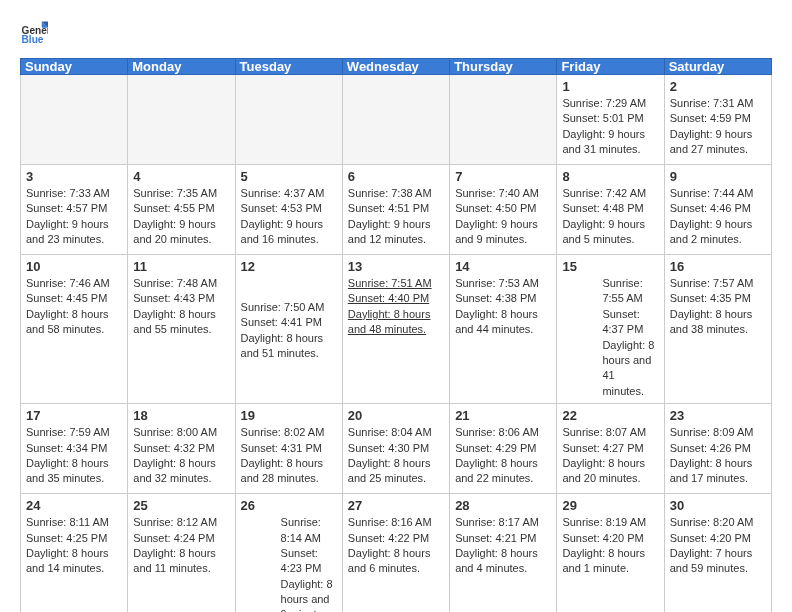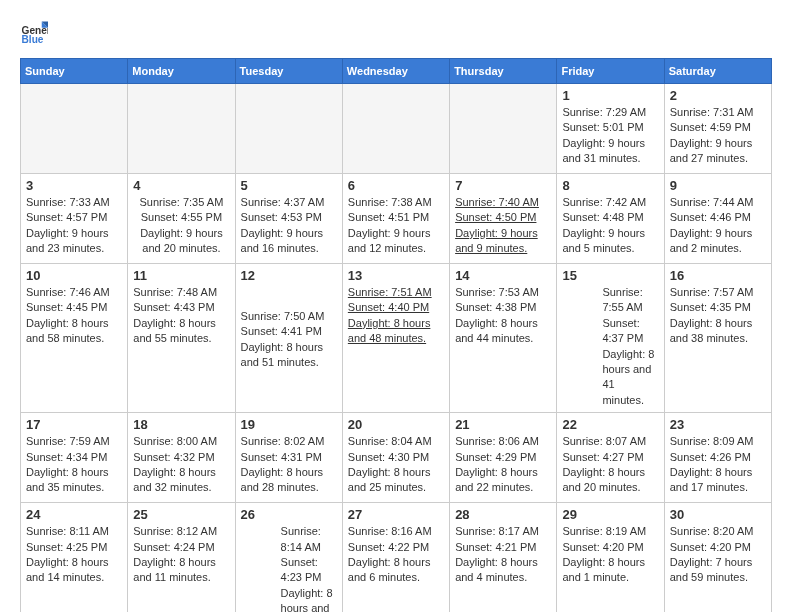--- a/index.html
+++ b/index.html
@@ -53,23 +53,23 @@
       color: #555;
     }
     .calendar-table {
       width: 100%;
       border-collapse: collapse;
       table-layout: fixed;
     }
     .calendar-table th {
       background: #3a7bd5;
       color: #fff;
-      font-size: 11px;
-      font-weight: bold;
-      padding: 6px 4px;
+      font-size: 13px;
+      font-weight: bold;
+      padding: 0 4px;
       text-align: left;
       border: 1px solid #2d65b5;
     }
     .calendar-table td {
       border: 1px solid #ccc;
       vertical-align: top;
       padding: 4px 5px;
       height: 90px;
       width: calc(100%/7);
       background: #fff;
@@ -147,39 +147,39 @@
       </tr>
       <tr>
         <td>
           <span class="day-number">3</span>
           <div class="day-info" style="white-space: pre-line;">Sunrise: 7:33 AM
 Sunset: 4:57 PM
 Daylight: 9 hours and 23 minutes.</div>
         </td>
         <td>
           <span class="day-number">4</span>
-          <div class="day-info" style="white-space: pre-line; text-align: center;">Sunrise: 7:35 AM
+          <div class="day-info" style="white-space: pre-line;">Sunrise: 7:35 AM
 Sunset: 4:55 PM
 Daylight: 9 hours and 20 minutes.</div>
         </td>
         <td>
           <span class="day-number">5</span>
           <div class="day-info" style="white-space: pre-line;">Sunrise: 4:37 AM
 Sunset: 4:53 PM
 Daylight: 9 hours and 16 minutes.</div>
         </td>
         <td>
           <span class="day-number">6</span>
           <div class="day-info" style="white-space: pre-line;">Sunrise: 7:38 AM
 Sunset: 4:51 PM
 Daylight: 9 hours and 12 minutes.</div>
         </td>
         <td>
           <span class="day-number">7</span>
-          <div class="day-info" style="white-space: pre-line; text-decoration: underline;">Sunrise: 7:40 AM
+          <div class="day-info" style="white-space: pre-line;">Sunrise: 7:40 AM
 Sunset: 4:50 PM
 Daylight: 9 hours and 9 minutes.</div>
         </td>
         <td>
           <span class="day-number">8</span>
           <div class="day-info" style="white-space: pre-line;">Sunrise: 7:42 AM
 Sunset: 4:48 PM
 Daylight: 9 hours and 5 minutes.</div>
         </td>
         <td>

